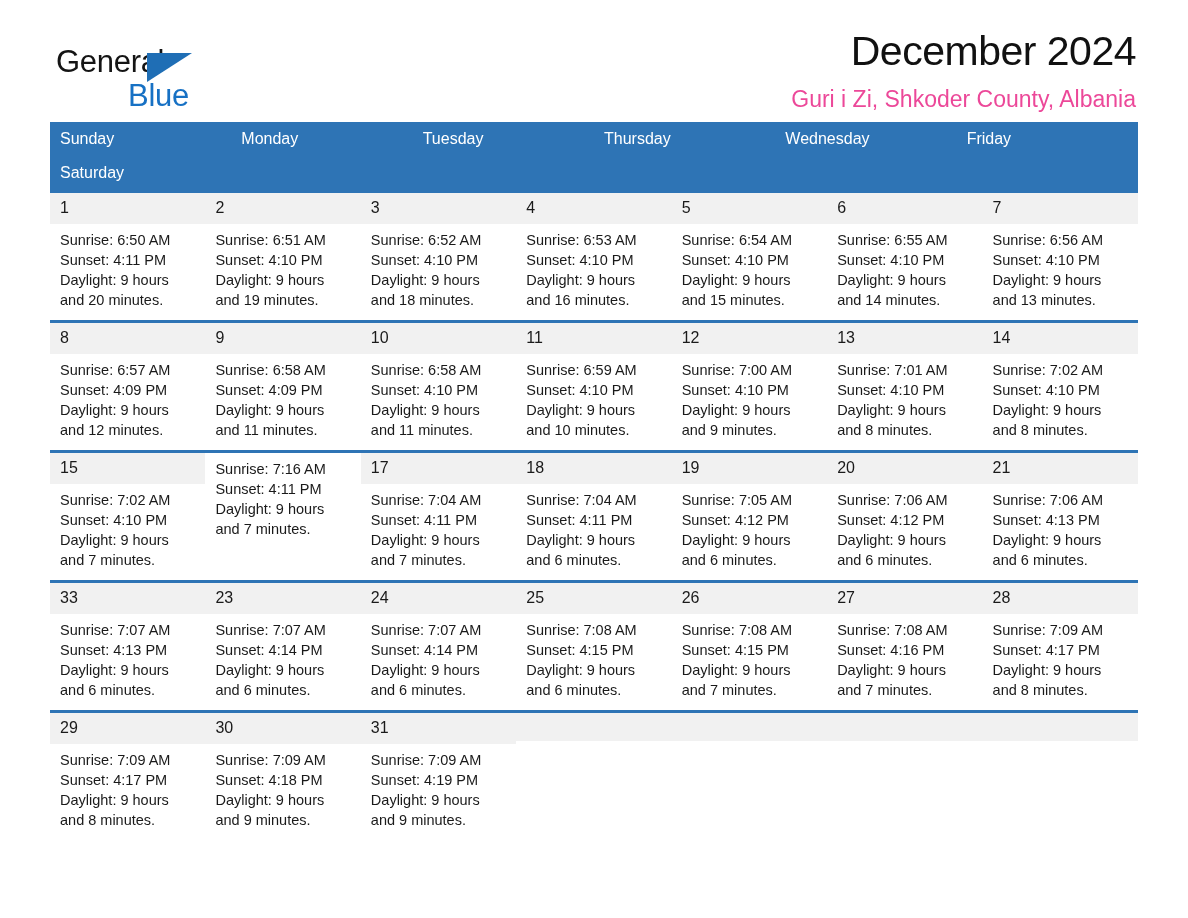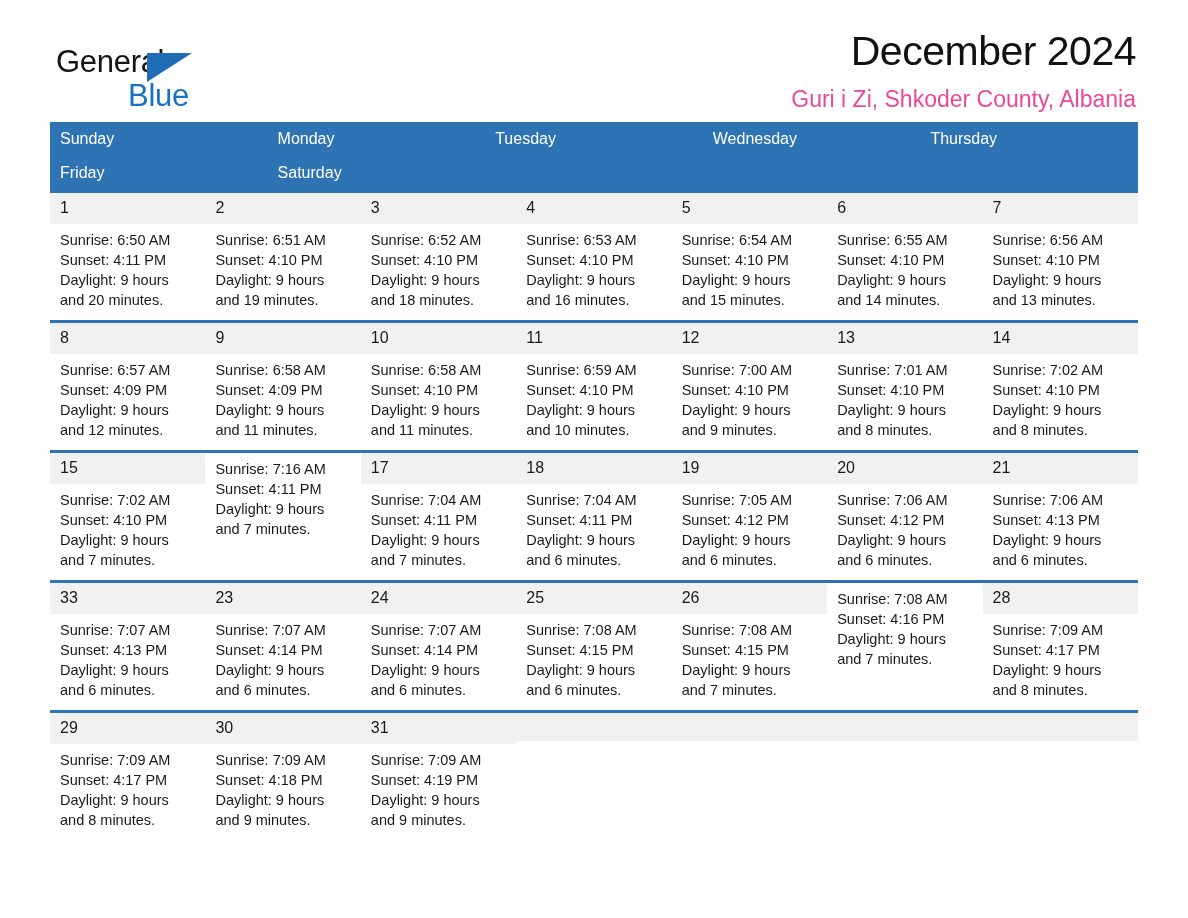--- a/index.html
+++ b/index.html
@@ -83,21 +83,21 @@
     white-space: nowrap;
   }
 
   
   .calendar {
     width: 1088px;
     margin-top: 10px;
   }
   .weekhead {
     display: grid;
-    grid-template-columns: repeat(5, 1fr);
+    grid-template-columns: repeat(6, 1fr);
     background: #2e74b5;
   }
   .weekhead div {
     color: #ffffff;
     font-size: 16px;
     padding: 7px 0 8px 10px;
     line-height: 1.2;
   }
   .week {
     display: grid;
@@ -146,22 +146,22 @@
       <div class="cal-title">December 2024</div>
       <div class="cal-subtitle">Guri i Zi, Shkoder County, Albania</div>
     </div>
   </div>
 
   <div class="calendar">
     <div class="weekhead">
       <div>Sunday</div>
       <div>Monday</div>
       <div>Tuesday</div>
+      <div>Thursday</div>
       <div>Wednesday</div>
-      <div>Thursday</div>
       <div>Friday</div>
       <div>Saturday</div>
     </div>
     <div id="weeks-container">
         <div class="week">
           <div class="cell">
             <div class="daynum">1</div>
             <div class="lines">
               <span>Sunrise: 6:50 AM</span>
               <span>Sunset: 4:11 PM</span>
@@ -393,20 +393,21 @@
           <div class="cell">
             <div class="daynum">26</div>
             <div class="lines">
               <span>Sunrise: 7:08 AM</span>
               <span>Sunset: 4:15 PM</span>
               <span>Daylight: 9 hours</span>
               <span>and 7 minutes.</span>
             </div>
           </div>
           <div class="cell">
+            <div class="daynum">27</div>
             <div class="lines">
               <span>Sunrise: 7:08 AM</span>
               <span>Sunset: 4:16 PM</span>
               <span>Daylight: 9 hours</span>
               <span>and 7 minutes.</span>
             </div>
           </div>
           <div class="cell">
             <div class="daynum">28</div>
             <div class="lines">

